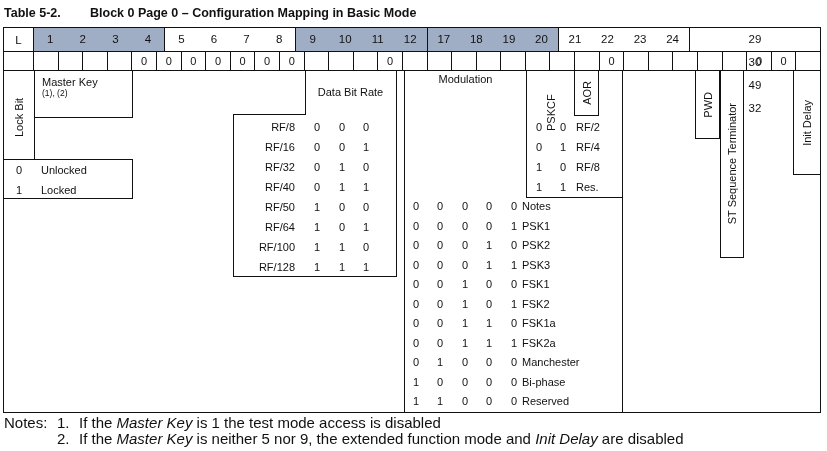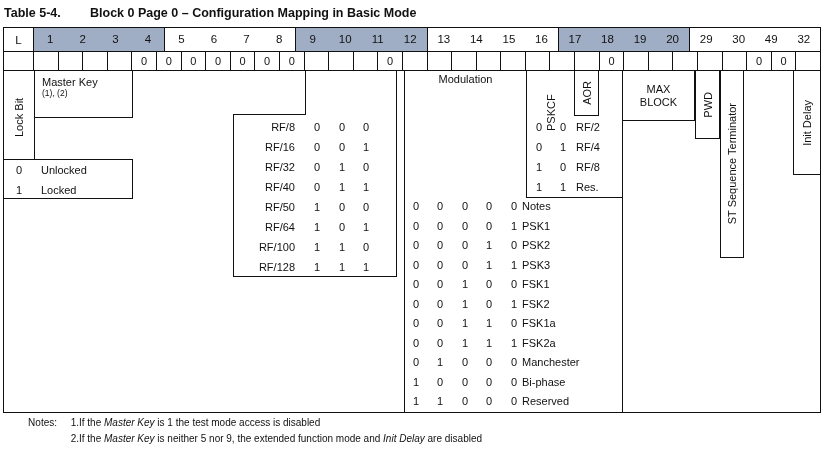--- a/index.html
+++ b/index.html
@@ -13,21 +13,21 @@
   
   #tbl { position:absolute; left:3px; top:27px; width:818px; height:386px;
          border:1.4px solid #111; box-sizing:border-box; }
 
   
   .hrow { position:absolute; left:0; top:0; width:100%; height:24px; display:flex;
           border-bottom:1px solid #111; box-sizing:border-box; }
   .lcell { width:30px; flex:none; display:flex; align-items:center; justify-content:center;
            font-size:11.5px; border-right:1px solid #111; box-sizing:border-box; }
   .hgroup { flex:1; display:flex; border-right:1px solid #111; box-sizing:border-box; }
-  .hgroup:last-child { border-right:none; }
+  .hgroup:last-child { border-right:none;flex-direction:column; }
   .hgroup.shaded { background:#9FAEC4; }
   .hbit { flex:1; text-align:center; font-size:11.5px; line-height:23px; }
 
   .vrow { position:absolute; left:0; top:24px; width:100%; height:19px; display:flex;
           border-bottom:1px solid #111; box-sizing:border-box; }
   .vcell { flex:1; text-align:center; font-size:11px; line-height:18px;
            border-right:1px solid #111; box-sizing:border-box; }
   .vcell:first-child { width:30px; flex:none; }
   .vcell:last-child { border-right:none; }
 
@@ -79,31 +79,31 @@
                   font-size:11px; line-height:13px; }
   #maxblock-box .inner { width:52px; }
   #pwd-box { left:691px; top:43px; width:25px; height:68px; border:1px solid #111; border-top:none;
              display:flex; align-items:center; justify-content:center; }
   #st-box { left:716px; top:43px; width:24px; height:187px; border:1px solid #111; border-top:none;
             display:flex; align-items:center; justify-content:center; }
   #init-box { left:789px; top:43px; width:27.5px; height:104px; border-left:1px solid #111; border-bottom:1px solid #111;
               display:flex; align-items:center; justify-content:center; }
 
   
-  #notes { position:absolute; left:4px; top:415px; font-size:10px;text-align:right; }
+  #notes { position:absolute; left:4px; top:415px; font-size:15px; }
   .note-line { display:flex; line-height:16px; }
   .note-label { width:53px; }
   .note-num { width:22px; }
   .note-body .it { font-style:italic; }
 </style>
 </head>
 <body>
 
 <div class="title">
-  <span class="tnum">Table 5-4.</span><span>Block 0 Page 0 – Configuration Mapping in Basic Mode</span>
+  <span class="tnum">Table 5-2.</span><span>Block 0 Page 0 – Configuration Mapping in Basic Mode</span>
 </div>
 
 <div id="tbl">
 
   <div class="hrow" id="header-row">
     <div class="lcell">L</div>
   <div class="hgroup shaded">
         <div class="hbit">1</div>
         <div class="hbit">2</div>
         <div class="hbit">3</div>
@@ -114,33 +114,33 @@
         <div class="hbit">6</div>
         <div class="hbit">7</div>
         <div class="hbit">8</div>
       </div>
       <div class="hgroup shaded">
         <div class="hbit">9</div>
         <div class="hbit">10</div>
         <div class="hbit">11</div>
         <div class="hbit">12</div>
       </div>
-      <div class="hgroup">
-        <div class="hbit">13</div>
-        <div class="hbit">14</div>
-        <div class="hbit">15</div>
-        <div class="hbit">16</div>
-      </div>
       <div class="hgroup shaded">
         <div class="hbit">17</div>
         <div class="hbit">18</div>
         <div class="hbit">19</div>
         <div class="hbit">20</div>
       </div>
       <div class="hgroup">
+        <div class="hbit">21</div>
+        <div class="hbit">22</div>
+        <div class="hbit">23</div>
+        <div class="hbit">24</div>
+      </div>
+      <div class="hgroup">
         <div class="hbit">29</div>
         <div class="hbit">30</div>
         <div class="hbit">49</div>
         <div class="hbit">32</div>
       </div>
     </div>
 
   <div class="vrow" id="value-row">
       <div class="vcell"></div>
       <div class="vcell"></div>
@@ -192,20 +192,21 @@
         <span class="b">1</span>
         <span class="t">Locked</span>
       </div>
     </div>
 
   <div class="ln" style="left:301px; top:43px; width:1px; height:43px;"></div>
   <div class="ln" style="left:392px; top:43px; width:1px; height:206px;"></div>
   <div class="ln" style="left:229px; top:86px; width:73px; height:1px;"></div>
   <div class="ln" style="left:229px; top:86px; width:1px; height:163px;"></div>
   <div class="ln" style="left:229px; top:248px; width:164px; height:1px;"></div>
+  <div class="box" id="dbr-title">Data Bit Rate</div>
   <div class="box" id="dbr-rows">
       <div class="dbr-row">
         <span class="lab">RF/8</span>
         <span class="bit" style="left: 74px;">0</span>
         <span class="bit" style="left: 99px;">0</span>
         <span class="bit" style="left: 123px;">0</span>
       </div>
       <div class="dbr-row">
         <span class="lab">RF/16</span>
         <span class="bit" style="left: 74px;">0</span>
@@ -364,23 +365,20 @@
         <span class="bit" style="left: 28px;">0</span>
         <span class="lab">RF/8</span>
       </div>
       <div class="psk-row">
         <span class="bit" style="left: 4px;">1</span>
         <span class="bit" style="left: 28px;">1</span>
         <span class="lab">Res.</span>
       </div>
     </div>
 
-  <div class="box" id="maxblock-box">
-    <div class="inner">MAX BLOCK</div>
-  </div>
   <div class="box" id="pwd-box">
     <span class="vtext">PWD</span>
   </div>
   <div class="box" id="st-box">
     <span class="vtext">ST Sequence Terminator</span>
   </div>
   <div class="box" id="init-box">
     <span class="vtext">Init Delay</span>
   </div>
 </div>

